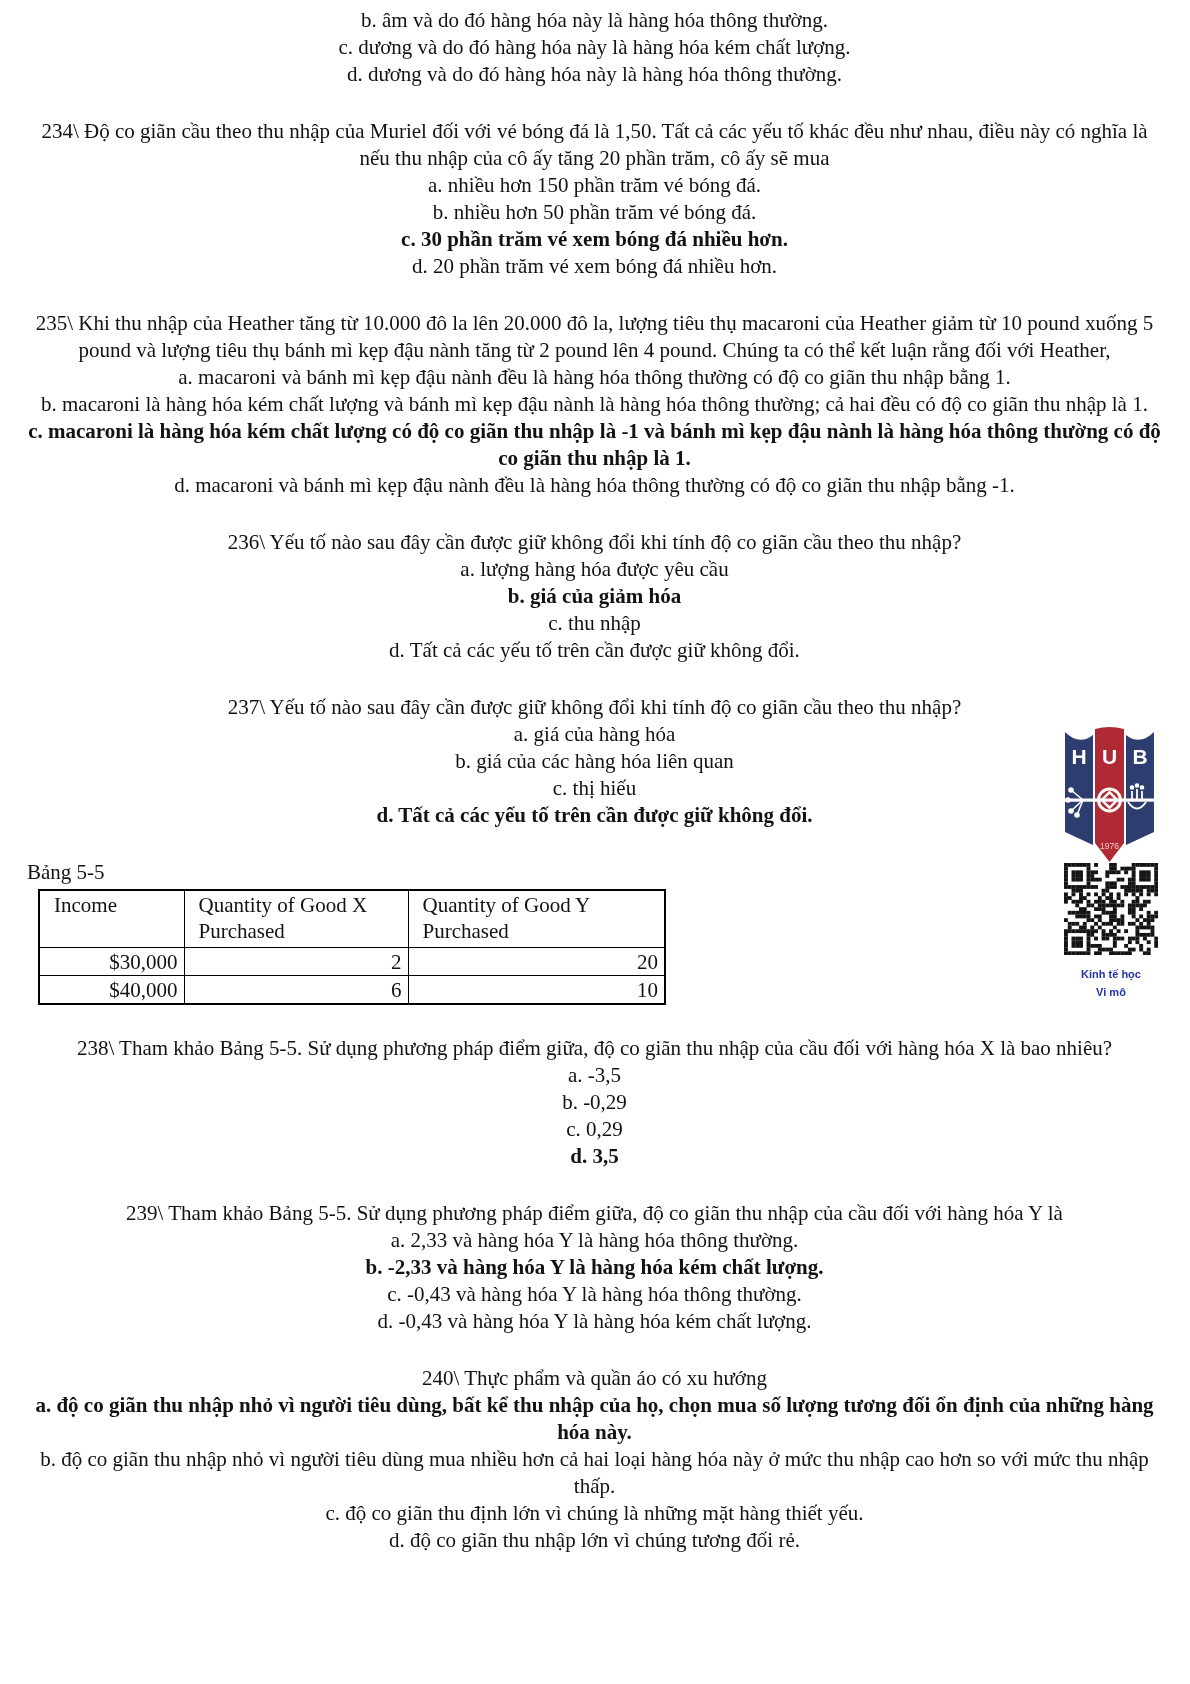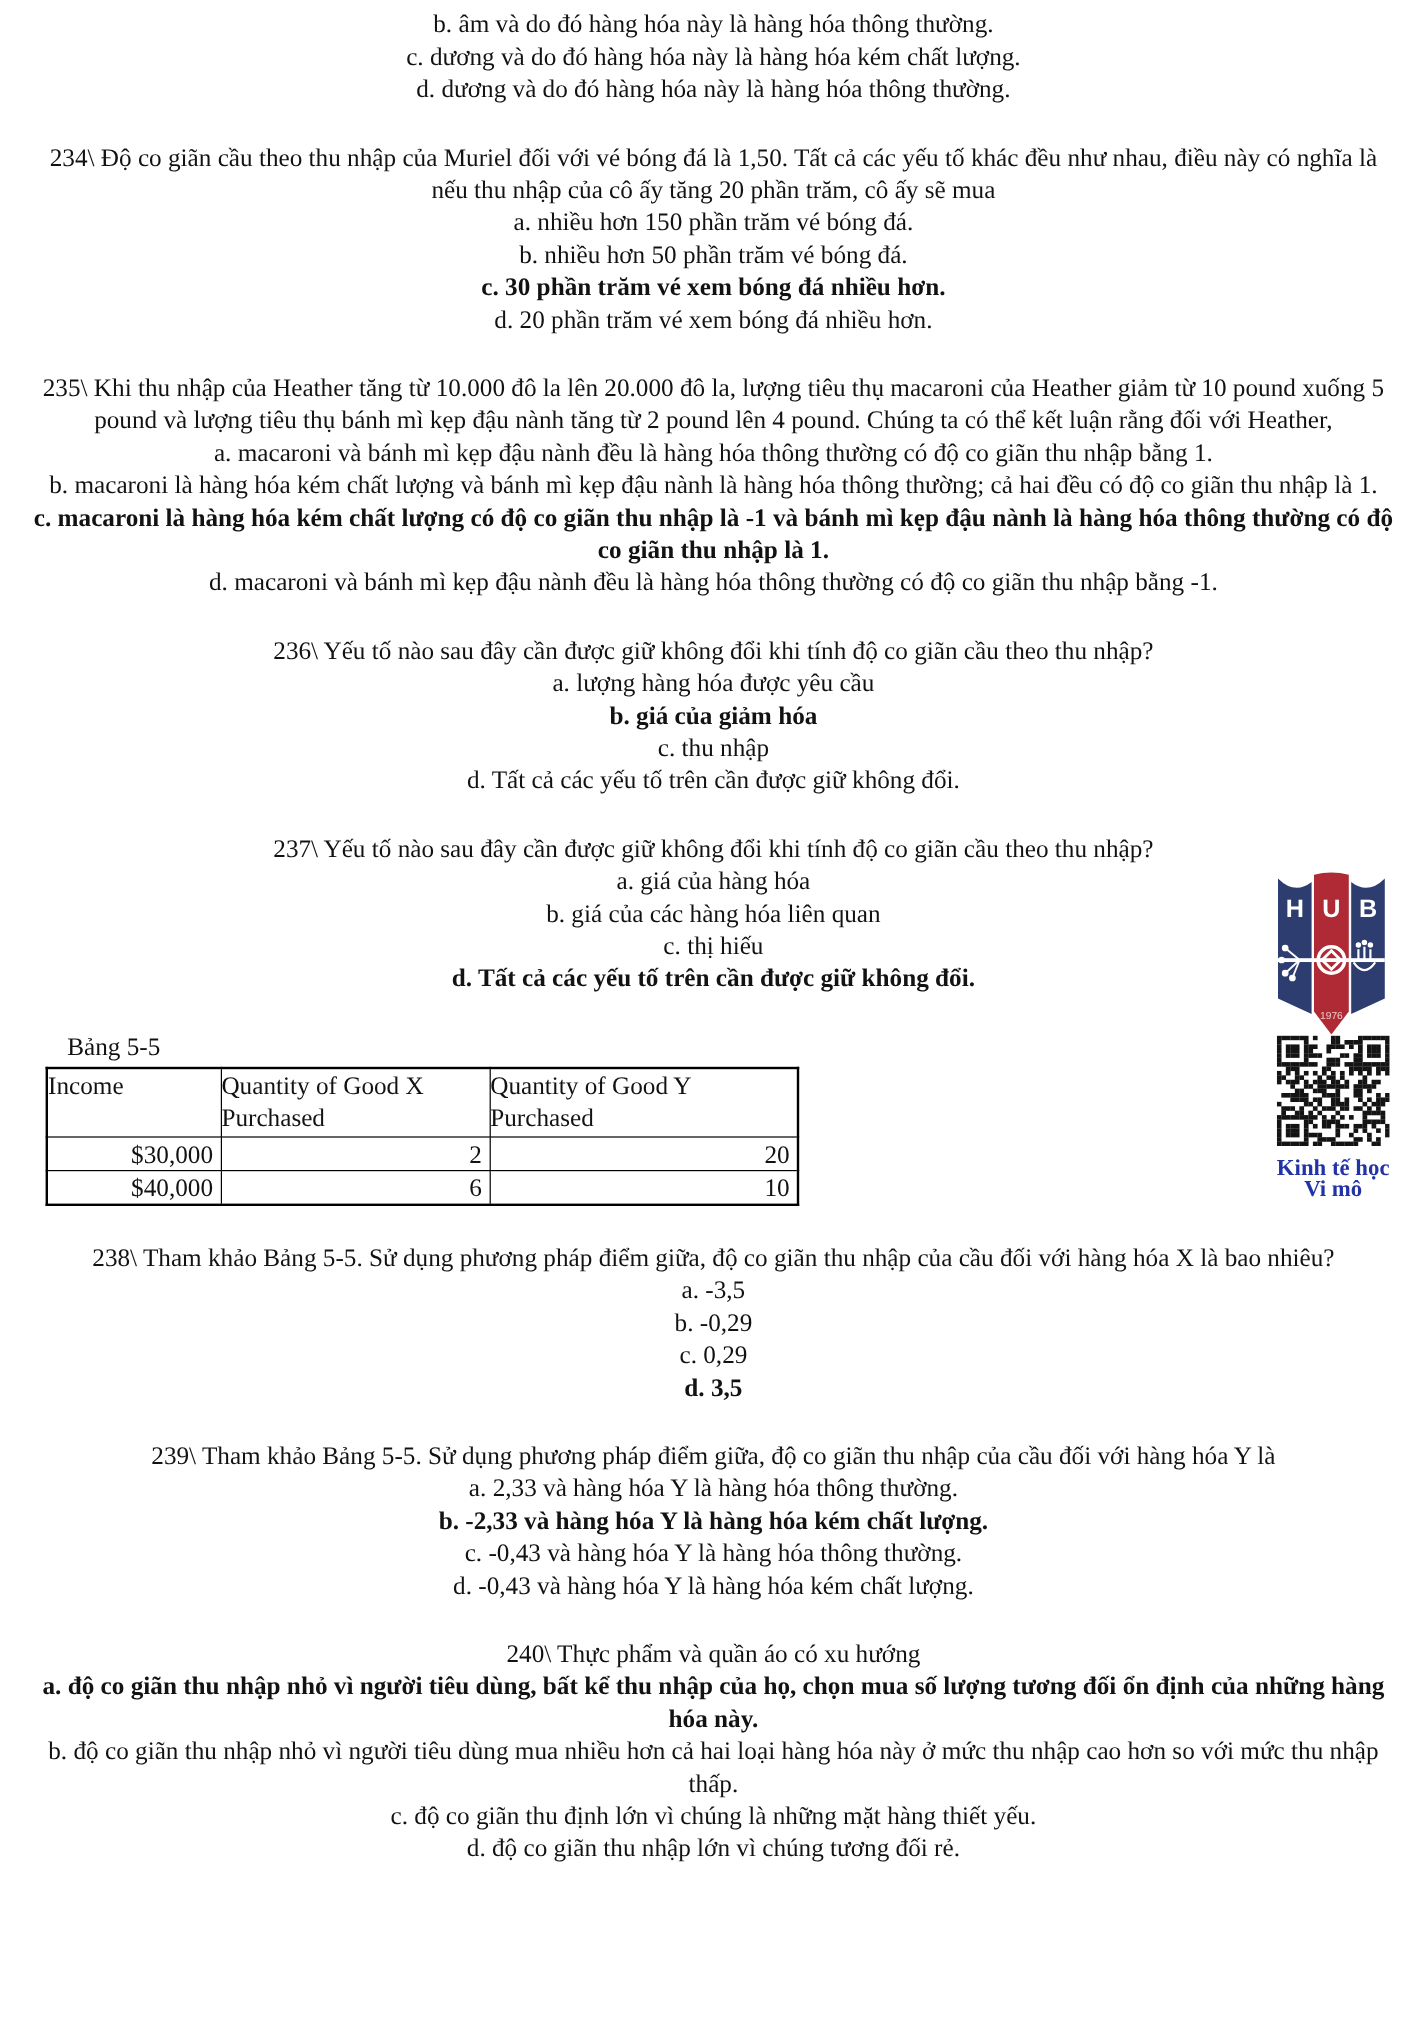--- a/index.html
+++ b/index.html
@@ -11,38 +11,38 @@
   .doc{
     position:absolute;left:27px;top:7px;width:1135px;
     font-size:21px;line-height:27px;
   }
   .line{white-space:normal;}
   .bold{font-weight:bold;}
   .q-block{margin-top:30px;text-align:center;}
   #orphan-block{margin-top:0;}
   
   #table-section{margin-top:30px;}
-  .table-label{margin-bottom:3px;margin-left:29px;}
+  .table-label{margin-bottom:3px;}
   table.data{border-collapse:collapse;border:2px solid #000;margin-left:11px;}
   table.data th, table.data td{
     border:1px solid #000;font-weight:normal;text-align:left;vertical-align:top;
-    padding:1px 6px 0 0;font-size:21px;line-height:26px;
+    padding:1px 6px 0 14px;font-size:21px;line-height:26px;
   }
   table.data th{height:55px;}
   table.data td{height:26px;text-align:right;}
   .col-income{width:145px;}
   .col-x{width:224px;}
   .col-y{width:257px;}
   
   .logo{position:absolute;left:1062px;top:722px;width:95px;height:140px;}
   .qr{position:absolute;left:1064px;top:863px;width:94px;height:92px;}
   .caption{
     position:absolute;left:1053px;top:965px;width:116px;text-align:center;
-    font-family:Liberation Serif, serif;font-weight:bold;
-    font-size:19px;line-height:18px;color:#2233a8;
+    font-family:Liberation Sans, sans-serif;font-weight:bold;
+    font-size:11px;line-height:18px;color:#2233a8;
   }
 </style>
 </head>
 <body>
 
 <div class="doc">
   <div id="orphan-block" class="q-block">
       <div class="line opt">b. âm và do đó hàng hóa này là hàng hóa thông thường.</div>
       <div class="line opt">c. dương và do đó hàng hóa này là hàng hóa kém chất lượng.</div>
       <div class="line opt">d. dương và do đó hàng hóa này là hàng hóa thông thường.</div>

